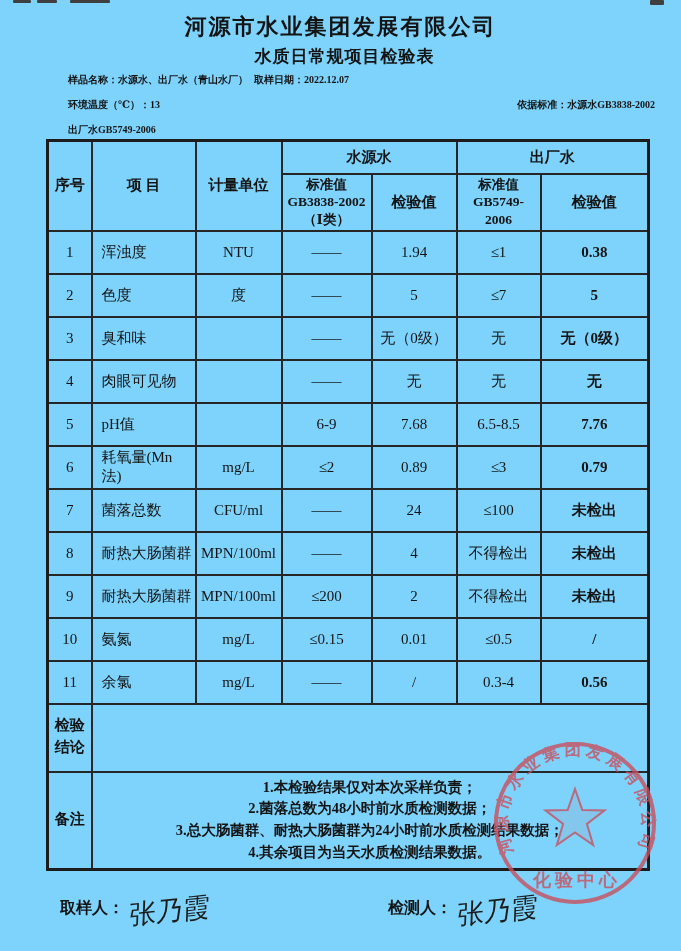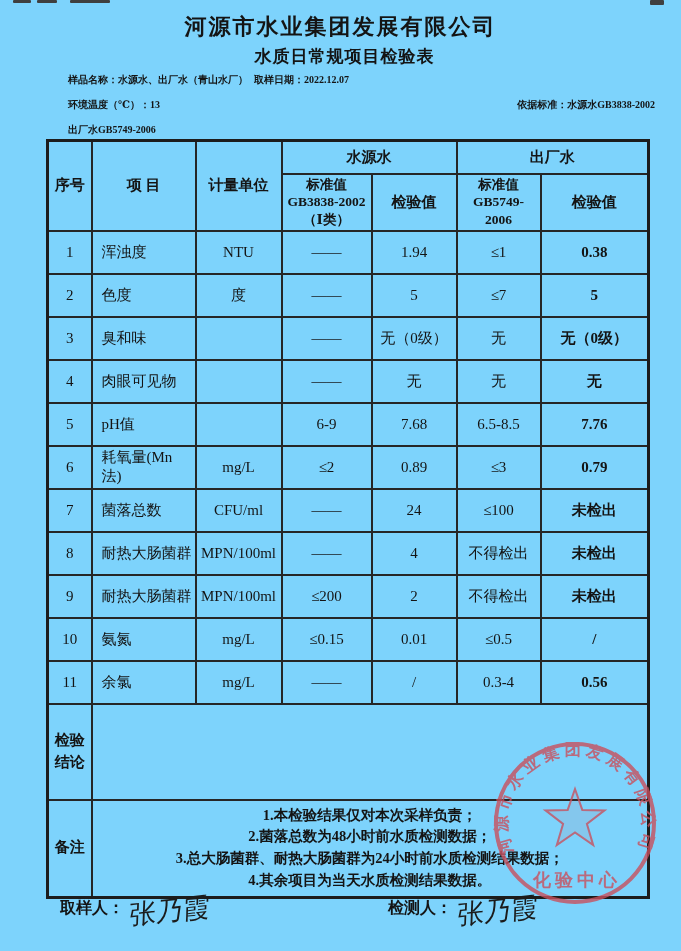--- a/index.html
+++ b/index.html
@@ -30,21 +30,21 @@
   th,td{padding:0 3px;text-align:center;vertical-align:middle;
     font-size:15px;font-weight:normal;color:#141414;}
   thead tr.h1{height:33px;}
   thead tr.h2{height:57px;}
   thead th{font-weight:600;text-align:center;}
   .pre{white-space:pre-line;}
   .std-h{font-size:13.5px;line-height:1.3;font-weight:600;}
   tbody.data tr{height:43px;}
   td.item{text-align:left;padding-left:9px;}
   .bold{font-weight:bold;}
-  tr.concl{height:96px;}
+  tr.concl{height:68px;font-family:Liberation Mono, monospace;}
   tr.remarks{height:88px;}
   td.rowlabel{font-weight:600;line-height:1.45;}
   td.remarks-text{text-align:center;font-size:14.5px;line-height:1.5;
     padding:4px 6px;font-weight:600;vertical-align:middle;}
 
   .stamp{position:absolute;left:486px;top:734px;width:178px;height:178px;
     opacity:0.8;pointer-events:none;}
   .stamp svg{display:block;}
   .stamp .ring{fill:none;stroke-width:4;}
   .stamp .star{fill:rgba(201,80,94,0.12);stroke-width:2;}

